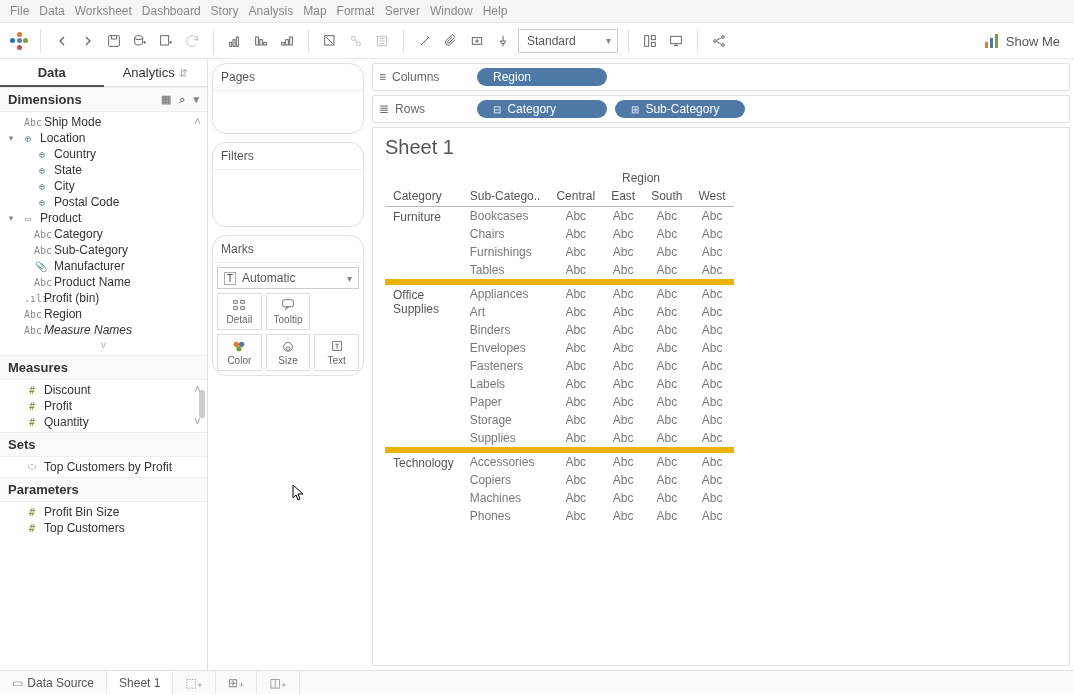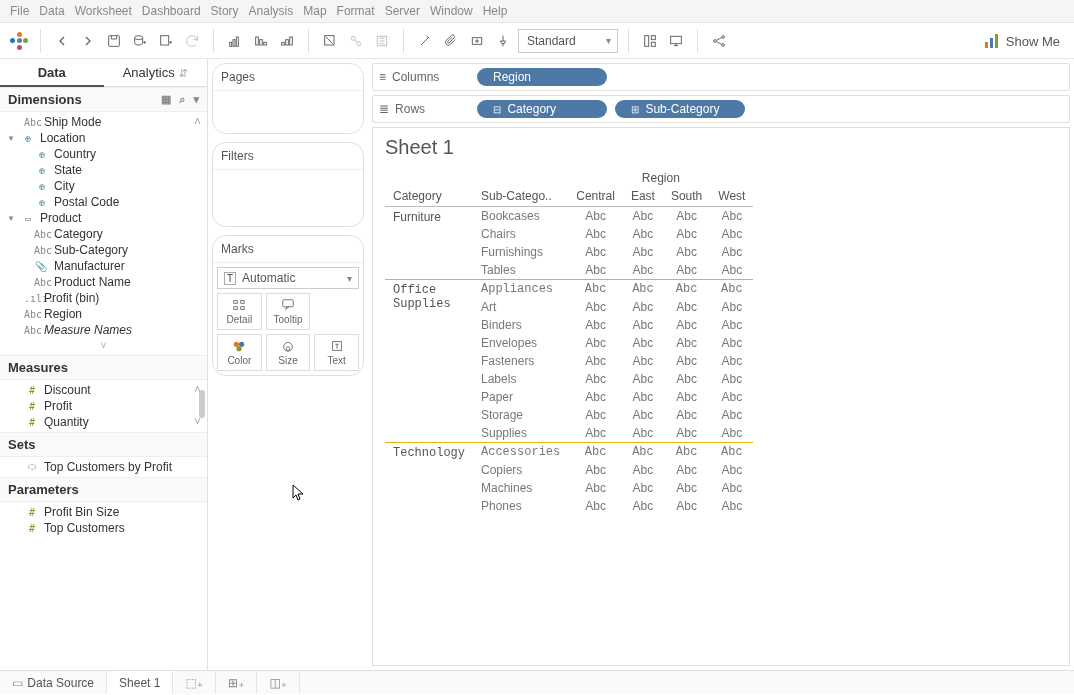--- a/index.html
+++ b/index.html
@@ -56,21 +56,21 @@
 .sheet-wrap { flex:1; border:1px solid #e0e0e0; margin:0 4px 4px 4px; padding:8px 12px; overflow:auto; }
 .sheet-title { font-size:20px; color:#555; font-weight:400; margin-bottom:10px; }
 table.crosstab { border-collapse:collapse; font-size:12px; color:#555; }
 table.crosstab th, table.crosstab td { padding:2px 8px; text-align:left; }
 table.crosstab .region-hdr { text-align:center; font-weight:400; color:#555; }
 table.crosstab .col-hdr th { font-weight:400; border-bottom:1px solid #bbb; padding-bottom:3px; }
 table.crosstab .col-hdr th.rh { text-align:left; }
 table.crosstab td.val { text-align:center; color:#787878; }
 table.crosstab td.sub { color:#787878; }
 table.crosstab td.cat { vertical-align:top; padding-top:3px; }
-table.crosstab tr.group-start td { border-top:1px solid #eab308;font-family:Liberation Mono, monospace; }
+table.crosstab tr.group-start td { border-top:6px solid #eab308; }
 
 .bottom-tabs { display:flex; align-items:center; height:24px; border-top:1px solid #e0e0e0; background:#fafafa; font-size:12px; }
 .btab { padding:0 12px; height:100%; display:flex; align-items:center; gap:4px; border-right:1px solid #e5e5e5; color:#555; }
 .btab.active { background:#fff; border-top:2px solid #fff; margin-top:-1px; }
 .btab .icn { color:#888; }
 .cursor { position:absolute; width:14px; height:18px; pointer-events:none; }
 </style>
 </head>
 <body>
 

